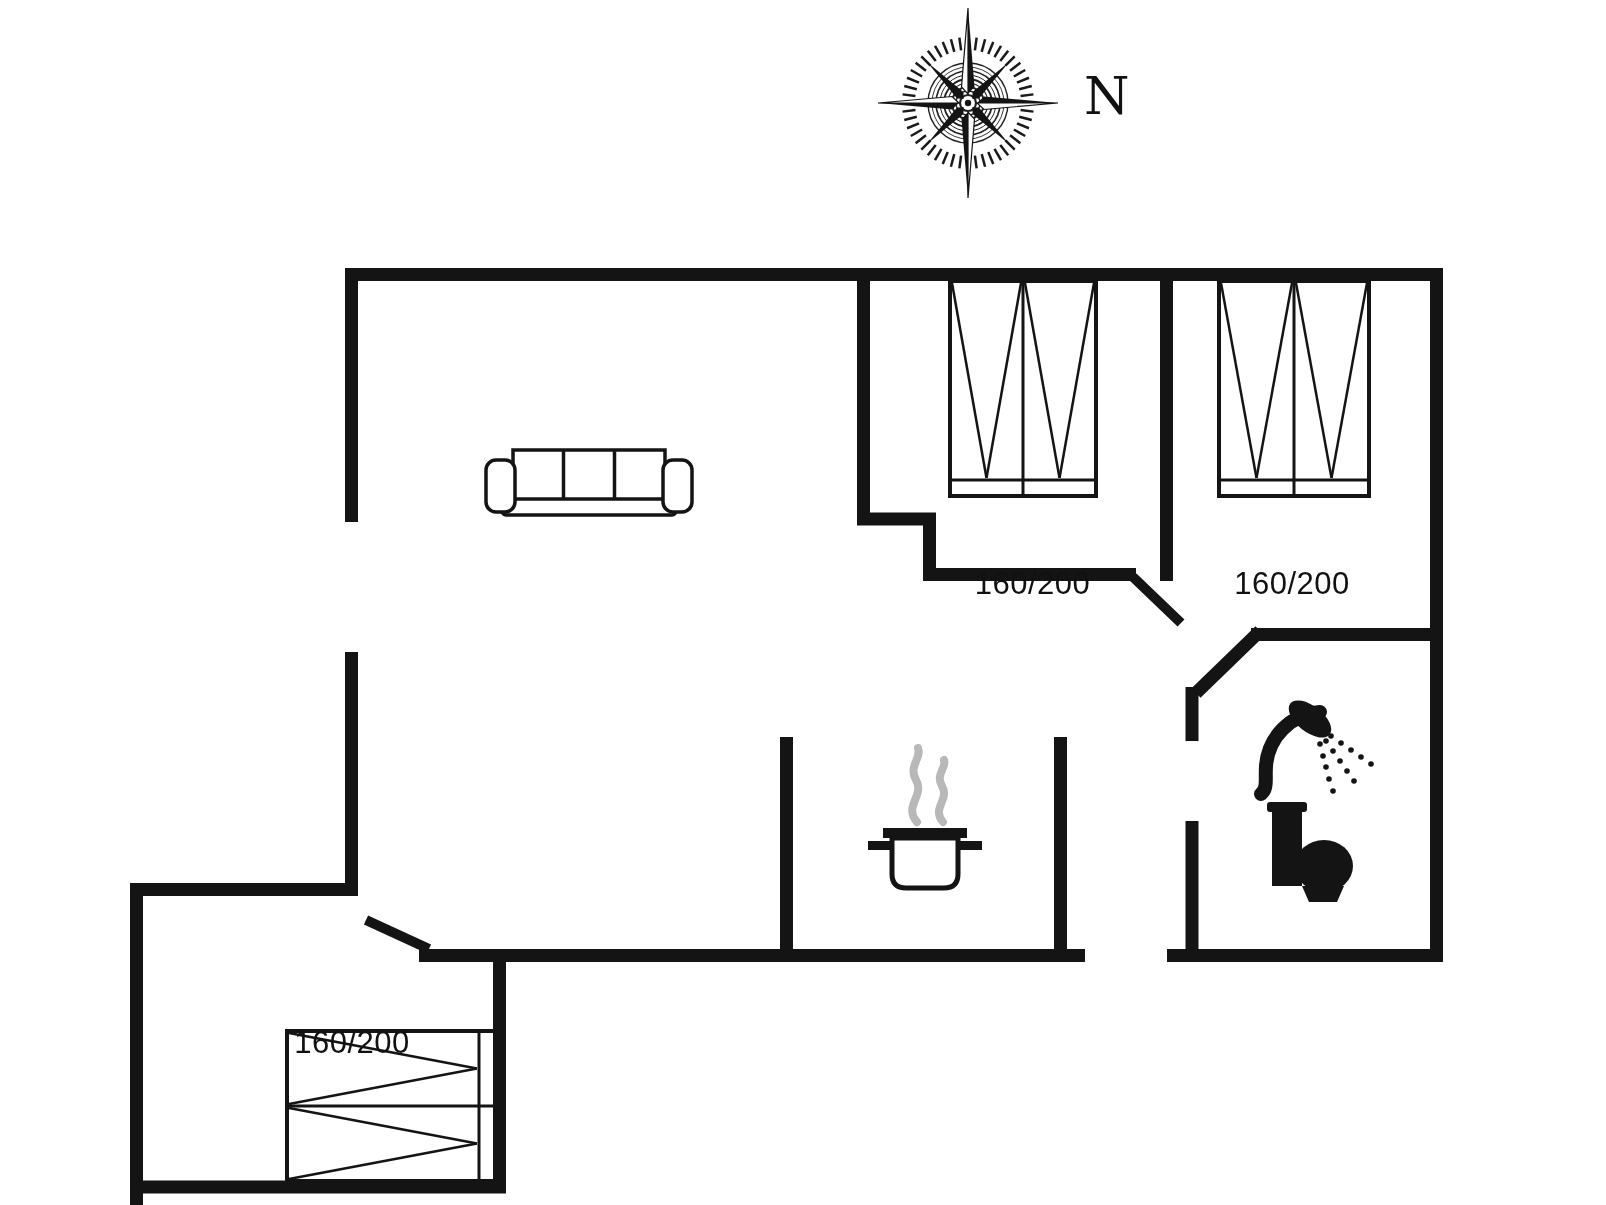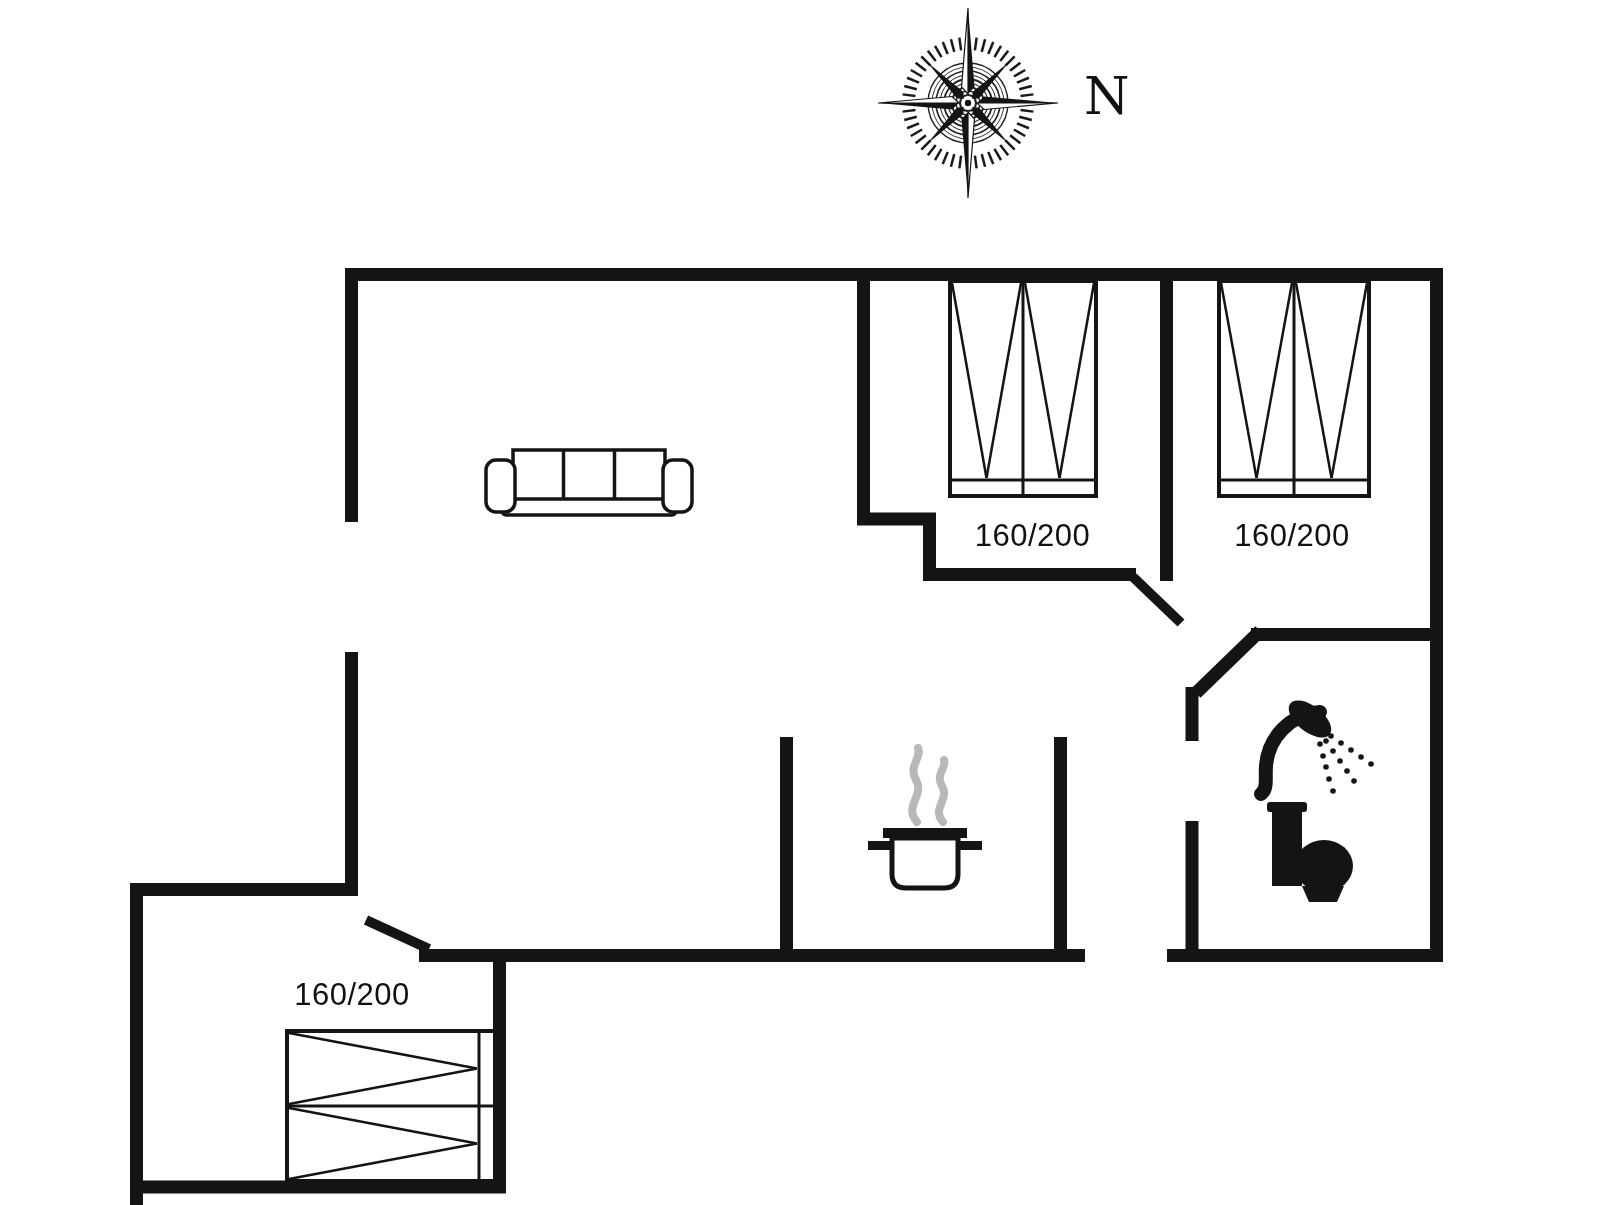--- a/index.html
+++ b/index.html
@@ -3,21 +3,21 @@
 <meta charset="utf-8">
 <style>
   html,body{margin:0;padding:0;background:#ffffff;}
   .canvas{
     position:relative;width:1606px;height:1205px;background:#ffffff;
     font-family:"Liberation Sans",sans-serif;overflow:hidden;
   }
   .plan-svg{position:absolute;left:0;top:0;}
   .bed-label{
     position:absolute;font-size:31px;color:#111;text-align:center;
-    white-space:nowrap;letter-spacing:.5px;
+    white-space:nowrap;letter-spacing:.5px;margin-top:48px;
   }
   .north-label{
     position:absolute;left:1084px;top:66px;
     font-family:"DejaVu Serif",serif;font-size:52px;color:#111;
   }
 </style>
 </head>
 <body>
 
 <div class="canvas">

